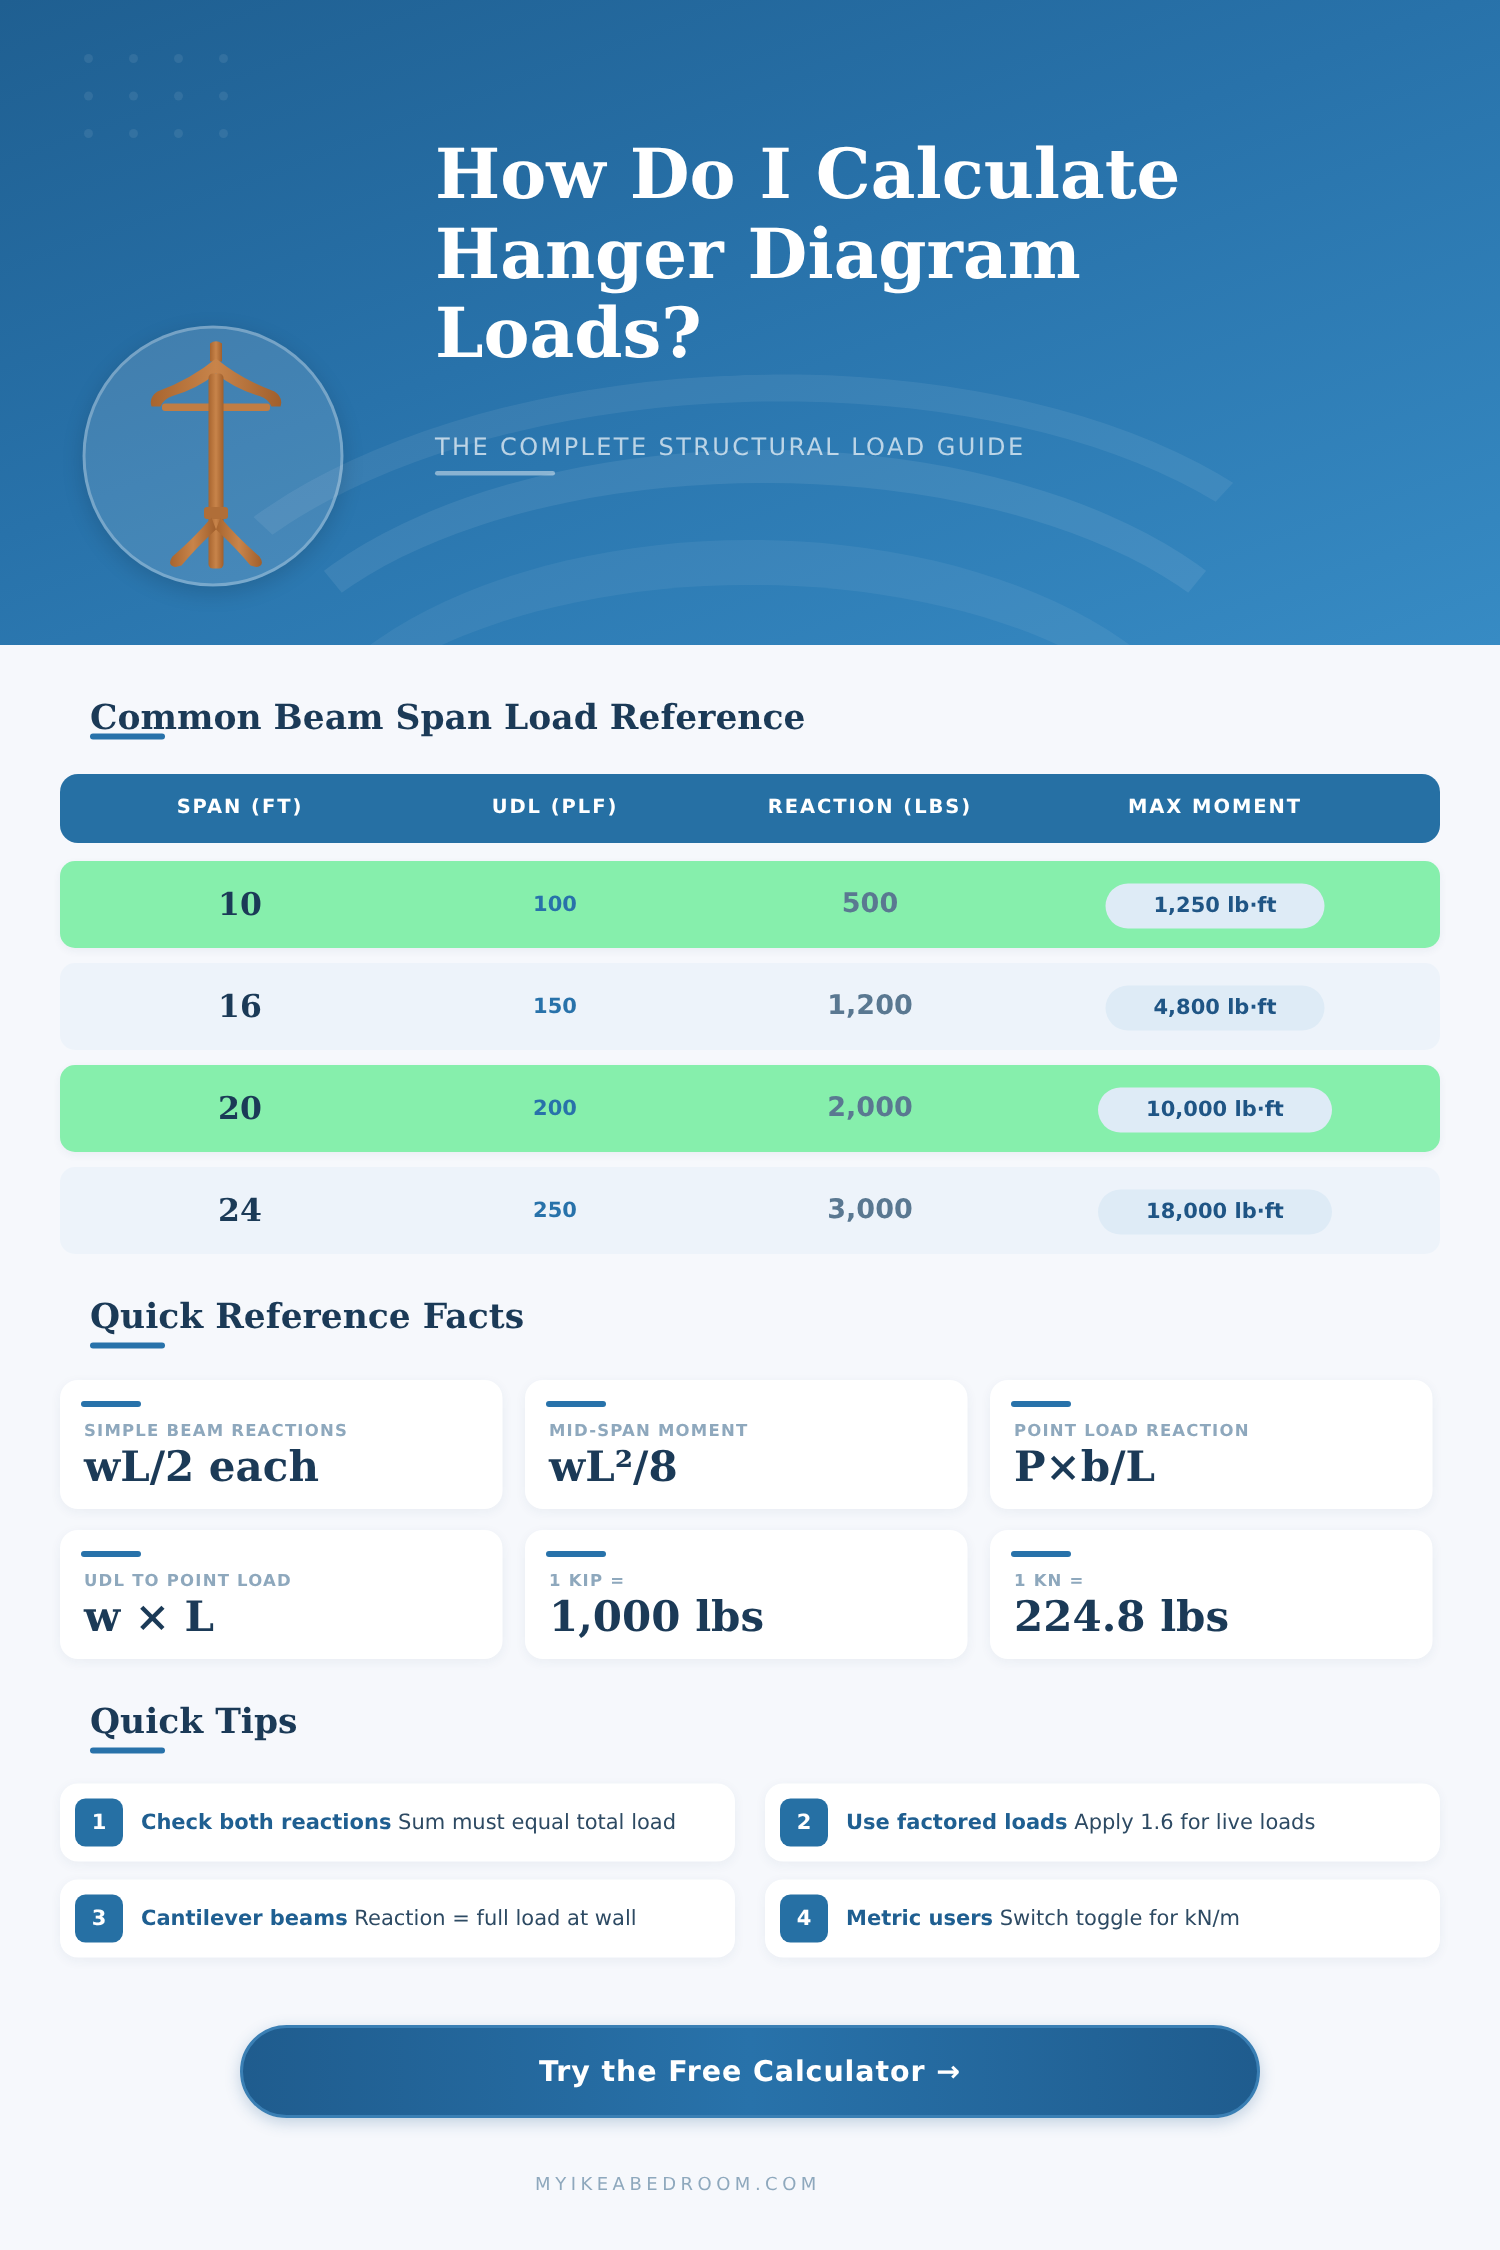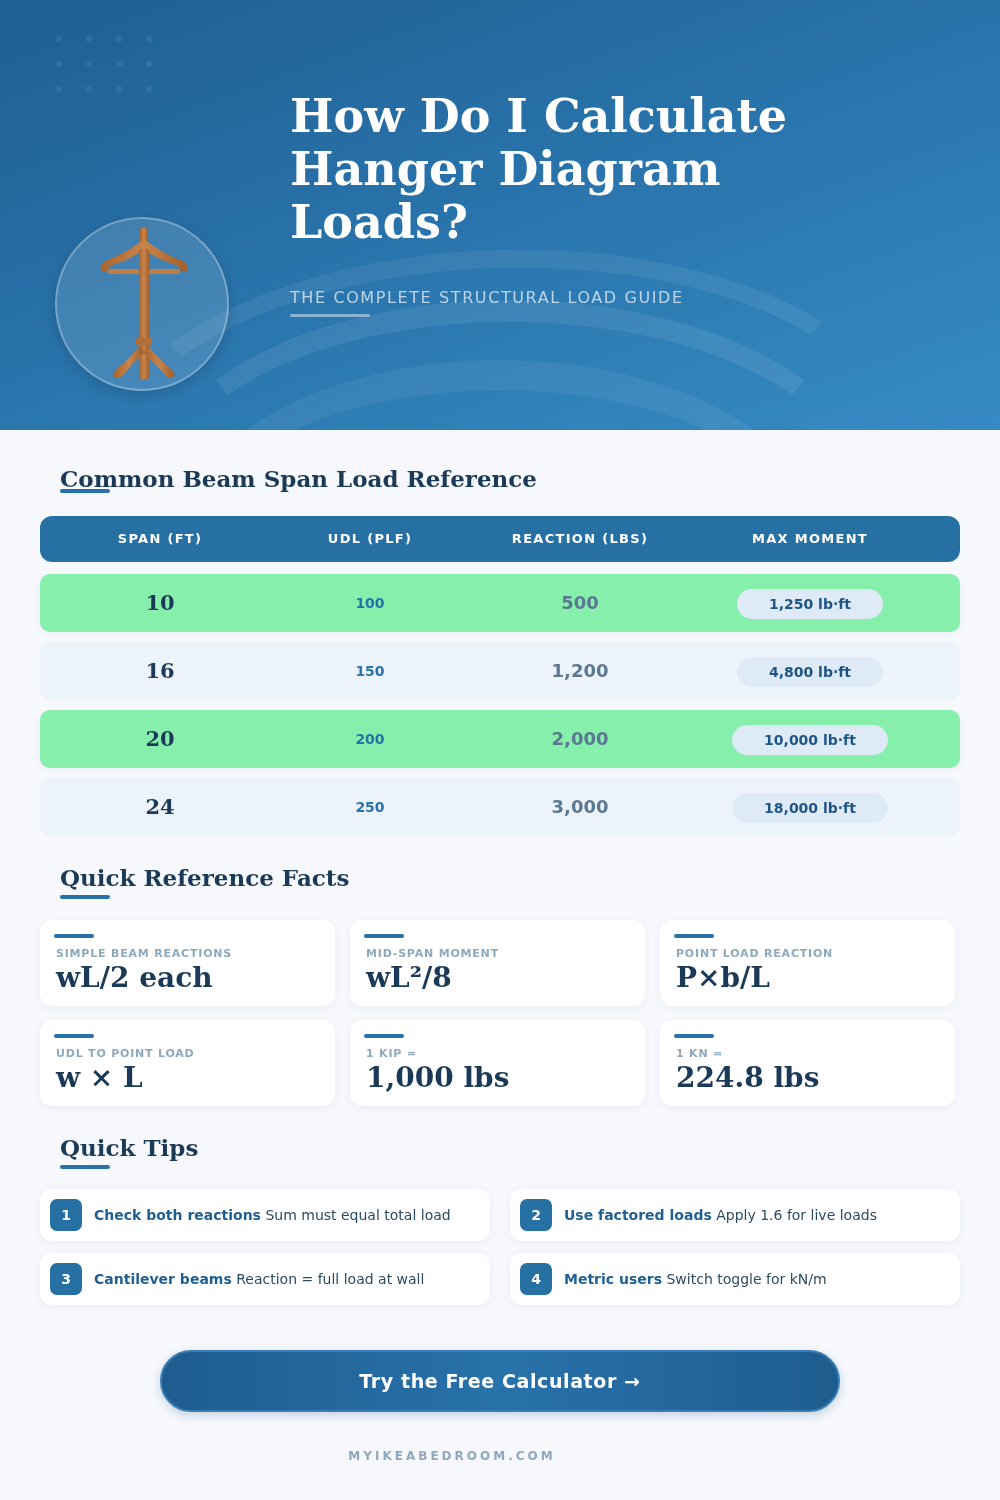--- a/index.html
+++ b/index.html
@@ -139,21 +139,21 @@
     position: absolute; left: 160px; top: 1350px; width: 680px; height: 62px;
     border-radius: 31px;
     background: linear-gradient(90deg, #1f5c8e 0%, #2872aa 50%, #1f5c8e 100%);
     border: 2px solid #3a7fb4;
     box-shadow: 0 3px 10px rgba(31,92,142,0.25);
     color: #ffffff; font-weight: bold; font-size: 19px; letter-spacing: 0.6px;
     text-align: center; line-height: 58px; cursor: pointer;
   }
   .footer {
     position: absolute; left: 0; top: 1449px; width: 904px; text-align: center;
-    font-size: 12px; font-weight: bold; letter-spacing: 3px; color: #8ea8bd;
+    font-size: 12px; font-weight: normal; letter-spacing: 3px; color: #8ea8bd;
   }
 </style>
 </head>
 <body>
 
 <div class="hero">
   <div class="arc a1"></div>
   <div class="arc a2"></div>
   <div class="arc a3"></div>
 

